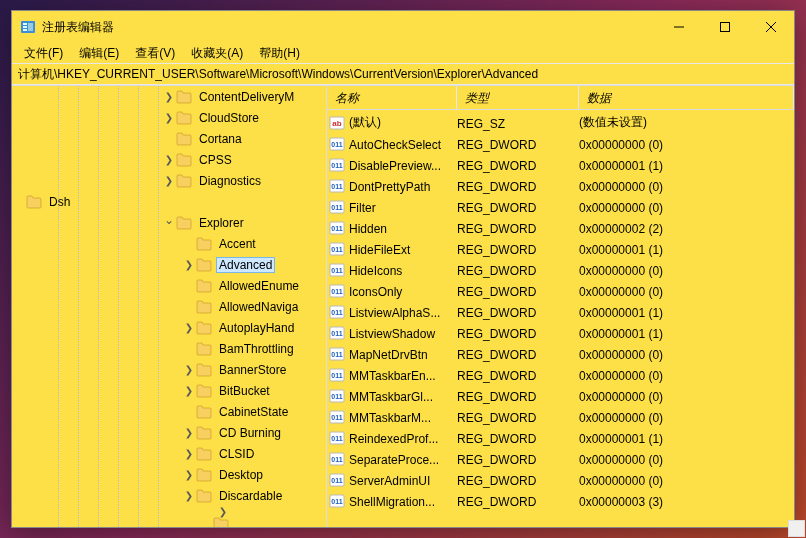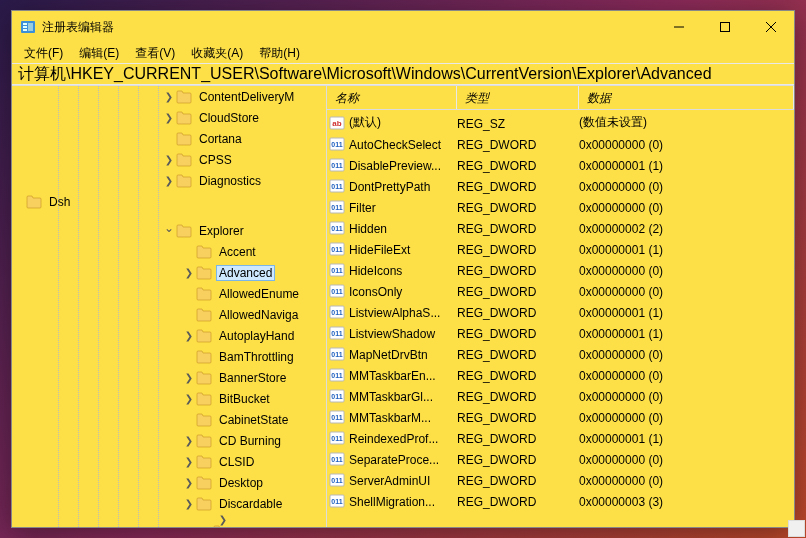--- a/index.html
+++ b/index.html
@@ -6,21 +6,21 @@
 body { width:806px; height:538px; background:linear-gradient(135deg,#2a1a4a 0%,#8a2a5a 50%,#c04a2a 100%); display:flex; align-items:center; justify-content:center; overflow:hidden; user-select:none; }
 .window { width:784px; height:518px; background:#fde047; border:1px solid #888; box-shadow:0 6px 30px rgba(0,0,0,.4); display:flex; flex-direction:column; }
 .titlebar { height:32px; display:flex; align-items:center; padding-left:8px; }
 .titlebar .icon { width:16px; height:16px; margin-right:6px; display:inline-flex; align-items:center; justify-content:center; }
 .titlebar .title { font-size:12px; color:#000; flex:1; }
 .winbtns { display:flex; height:100%; }
 .winbtn { width:46px; display:flex; align-items:center; justify-content:center; cursor:default; }
 .winbtn svg { stroke:#000; fill:none; stroke-width:1; }
 .menubar { height:20px; display:flex; align-items:center; padding-left:6px; font-size:12px; gap:4px; }
 .menubar span { padding:2px 6px; cursor:default; }
-.addr { height:22px; border-top:1px solid #e8e8e8; border-bottom:1px solid #e8e8e8; padding:0 6px; font-size:16px; display:flex; align-items:center; white-space:nowrap; overflow:hidden; }
+.addr { height:22px; border-top:1px solid #e8e8e8; border-bottom:1px solid #e8e8e8; padding:0 6px; font-size:12px; display:flex; align-items:center; white-space:nowrap; overflow:hidden; }
 .main { flex:1; display:flex; overflow:hidden; border-top:1px solid #dcdcdc; }
 .tree { width:315px; border-right:1px solid #dcdcdc; overflow:hidden; font-size:12px; position:relative; padding-top:2px; }
 .tree-scroll { position:absolute; left:0; right:0; top:0; bottom:0; overflow:hidden; }
 .tree .row { height:21px; display:flex; align-items:center; white-space:nowrap; cursor:default; }
 .tree .chev { width:14px; text-align:center; color:#5a5a5a; font-size:10px; }
 .tree .chev.empty::before{content:"";}
 .tree .chev.closed::before{content:"\276F";}
 .tree .chev.open::before{content:"\2304"; font-size:12px; position:relative; top:-3px;}
 .tree .fld { width:16px; height:14px; margin-right:4px; display:inline-flex; }
 .tree .lbl { padding:1px 3px; }
@@ -145,21 +145,21 @@
           </div>
           <div class="row" style="">
             <span class="chev empty"></span>
             <span class="fld">
               <svg width="16" height="14" viewBox="0 0 16 14">
                 <path d="M1 3 L1 12 Q1 13 2 13 L14 13 Q15 13 15 12 L15 4 Q15 3 14 3 L7 3 L6 1 L2 1 Q1 1 1 2 Z" fill="#F8D060" stroke="#C89020" stroke-width="0.6"></path>
               </svg>
             </span>
             <span class="lbl">Dsh</span>
           </div>
-          <div class="row" style="padding-left: 150px; margin-top: 8px;">
+          <div class="row" style="padding-left: 150px;">
             <span class="chev open"></span>
             <span class="fld">
               <svg width="16" height="14" viewBox="0 0 16 14">
                 <path d="M1 3 L1 12 Q1 13 2 13 L14 13 Q15 13 15 12 L15 4 Q15 3 14 3 L7 3 L6 1 L2 1 Q1 1 1 2 Z" fill="#F8D060" stroke="#C89020" stroke-width="0.6"></path>
               </svg>
             </span>
             <span class="lbl">Explorer</span>
           </div>
           <div class="row" style="padding-left: 170px;">
             <span class="chev empty"></span>

